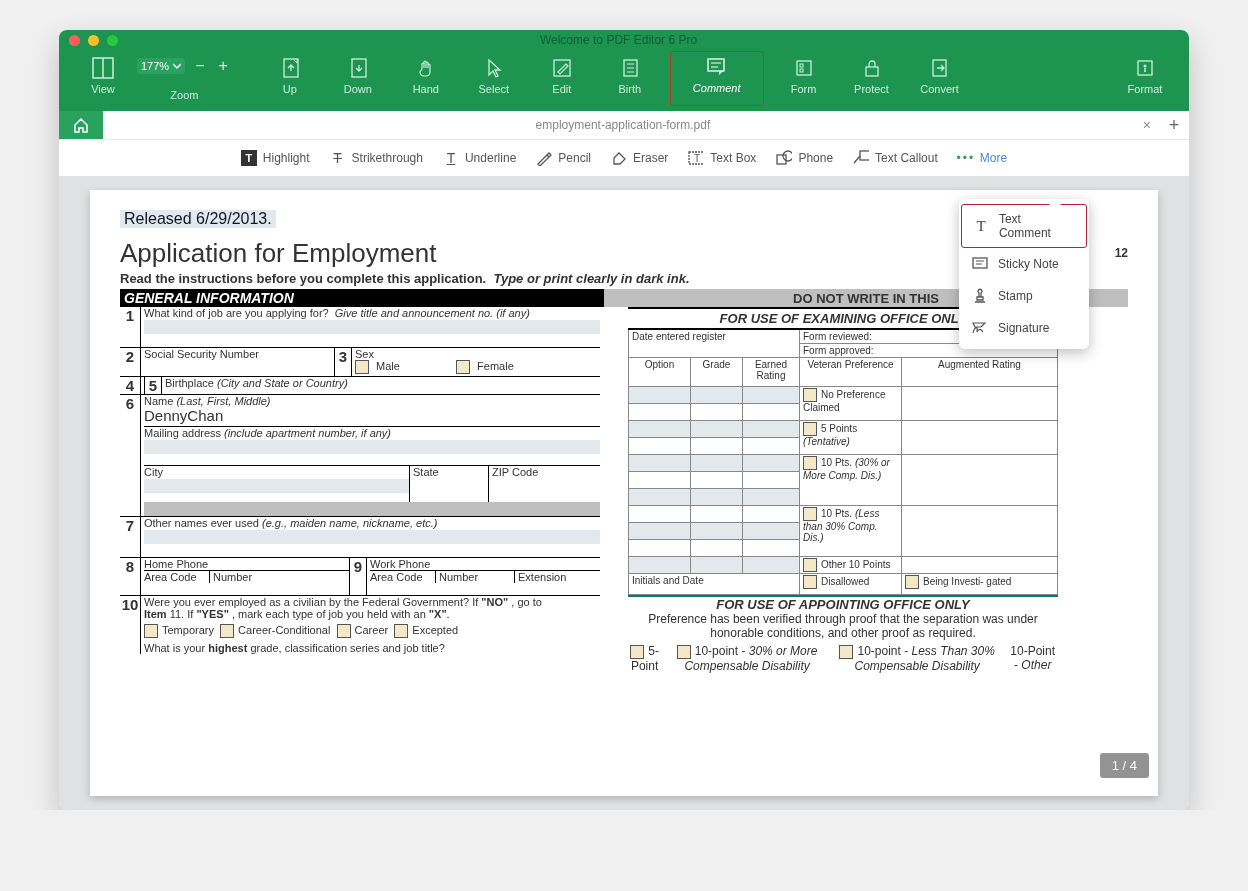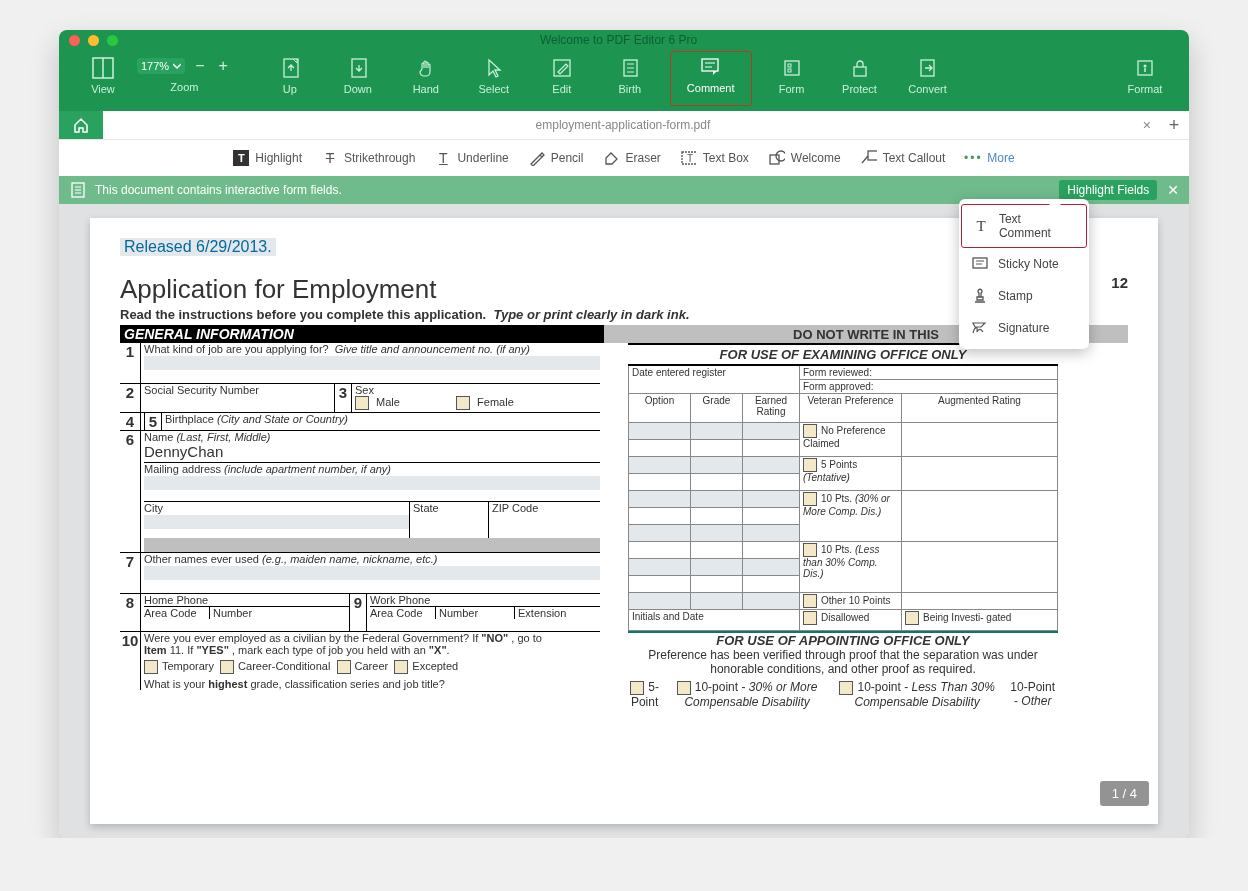--- a/index.html
+++ b/index.html
@@ -50,25 +50,26 @@
     }
     .tb-btn {
       display: flex; flex-direction: column; align-items: center;
       margin: 0 6px; padding: 2px 6px;
       font-size: 11px; color: #caf0db; min-width: 44px;
       height: 53px;
       justify-content: flex-start;
     }
     .tb-btn .icon { height: 30px; display: flex; align-items: center; justify-content: center; }
     .tb-btn.active {
-      border: 1.5px solid #b33b22; border-radius: 3px; padding: 0 16px;
+      border: 1.5px solid #b33b22; border-radius: 3px; padding: 0 22px;
       color: #fff;
+      font-style: italic;
     }
     .zoom-group {
-      display: flex; align-items: center; height: 53px; flex-direction: column;
+      display: flex; align-items: center; gap: 8px; height: 53px; flex-direction: column;
       justify-content: flex-start;
     }
     .zoom-row { display: flex; align-items: center; gap: 6px; height: 30px;}
     .zoom-val {
       background: #2aa25f; color: #fff; border-radius: 3px; padding: 2px 4px;
       font-size: 11px; display: inline-flex; align-items: center; gap: 4px;
     }
     .zoom-op { color: #caf0db; font-size: 16px; padding: 0 4px; }
     .zoom-lbl { font-size: 11px; color: #caf0db; }
     .tb-spacer { flex: 1; }
@@ -115,25 +116,25 @@
       display: flex; justify-content: center; height: 606px; overflow: hidden;
       position: relative;
     }
     .doc {
       background: #fff; width: 1008px;
       box-shadow: 0 3px 8px rgba(0,0,0,0.2);
       padding: 14px 30px 0;
       position: relative;
       font-family: Arial, sans-serif;
     }
-    .released { color: #0369a1; font-size: 16px; margin: 6px 0 16px; background: #e2e8ec; display: inline-block; padding: 0 4px;}
+    .released { color: #0f172a; font-size: 16px; margin: 6px 0 8px; background: #e2e8ec; display: inline-block; padding: 0 4px;}
     .doc-title { font-family: Arial; font-weight: normal; font-size: 26px; margin: 2px 0 0; }
     .doc-instr { font-size: 13px; margin: 2px 0 3px; }
     .doc-instr .em { font-style: italic; font-weight: bold; }
-    .page-no-r { position: absolute; right: 30px; top: 56px; font-size: 15px;}
+    .page-no-r { position: absolute; right: 30px; top: 56px; font-size: 12px;}
     .gi-row {
       display: flex; height: 18px;
     }
     .gi-left {
       background: #000; color: #fff; font-weight: bold; font-style: italic; flex: 0 0 480px;
       display: flex; align-items: center; padding-left: 4px; font-size: 14px;
     }
     .gi-right {
       background: #bfbfbf; flex: 1; text-align: center; font-weight: bold; font-size: 13px;
       display: flex; align-items: center; justify-content: center;
@@ -385,49 +386,37 @@
         </span>
       <span>Text Box</span>
     </span>
     <span class="ct-item">
       <span class="ct-iconbox">
           <svg width="18" height="16">
             <rect x="1" y="5" width="9" height="9" fill="none" stroke="#555" stroke-width="1.3"></rect>
             <circle cx="12" cy="6" r="5" fill="none" stroke="#555" stroke-width="1.3"></circle>
           </svg>
         </span>
-      <span>Welcome</span>
+      <span>Phone</span>
     </span>
     <span class="ct-item">
       <span class="ct-iconbox">
           <svg width="20" height="16">
             <rect x="7" y="1" width="12" height="9" fill="none" stroke="#555" stroke-width="1.3"></rect>
             <path d="M7 6 L1 13" fill="none" stroke="#555" stroke-width="1.3"></path>
           </svg>
         </span>
       <span>Text Callout</span>
     </span>
     <span class="ct-item ct-more">
       <span class="ct-iconbox" style="color:#3a9d5a;letter-spacing:2px;">•••</span>
       <span>More</span>
     </span>
   </div>
 
-  <div class="notice-bar">
-    <svg width="18" height="18" style="margin-right:8px;">
-        <rect x="3" y="2" width="12" height="14" fill="none" stroke="#fff" stroke-width="1.3"></rect>
-        <line x1="6" y1="6" x2="12" y2="6" stroke="#fff"></line>
-        <line x1="6" y1="9" x2="12" y2="9" stroke="#fff"></line>
-        <line x1="6" y1="12" x2="12" y2="12" stroke="#fff"></line>
-      </svg>
-    <span>This document contains interactive form fields.</span>
-    <span class="spacer"></span>
-    <span class="pill-btn">Highlight Fields</span>
-    <span class="notice-close">✕</span>
-  </div>
 
   <div class="doc-area">
     <div class="doc">
       <span class="page-no-r bold">12</span>
       <div class="released">Released 6/29/2013.</div>
       <div class="doc-title">Application for Employment</div>
       <div class="doc-instr">
         <span class="bold">Read the instructions before you complete this application.</span>&nbsp;
         <span class="em">Type or print clearly in dark ink.</span>
       </div>

